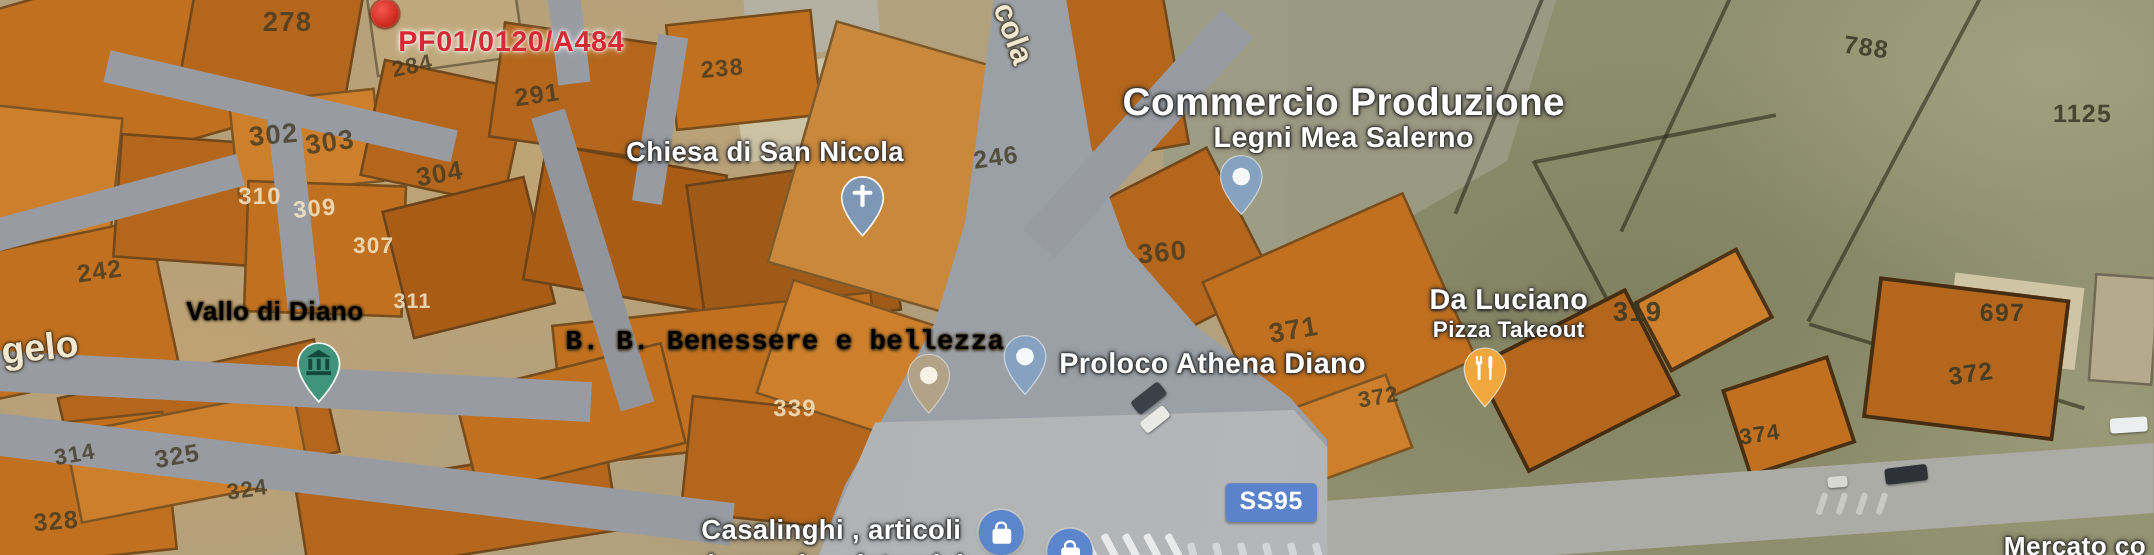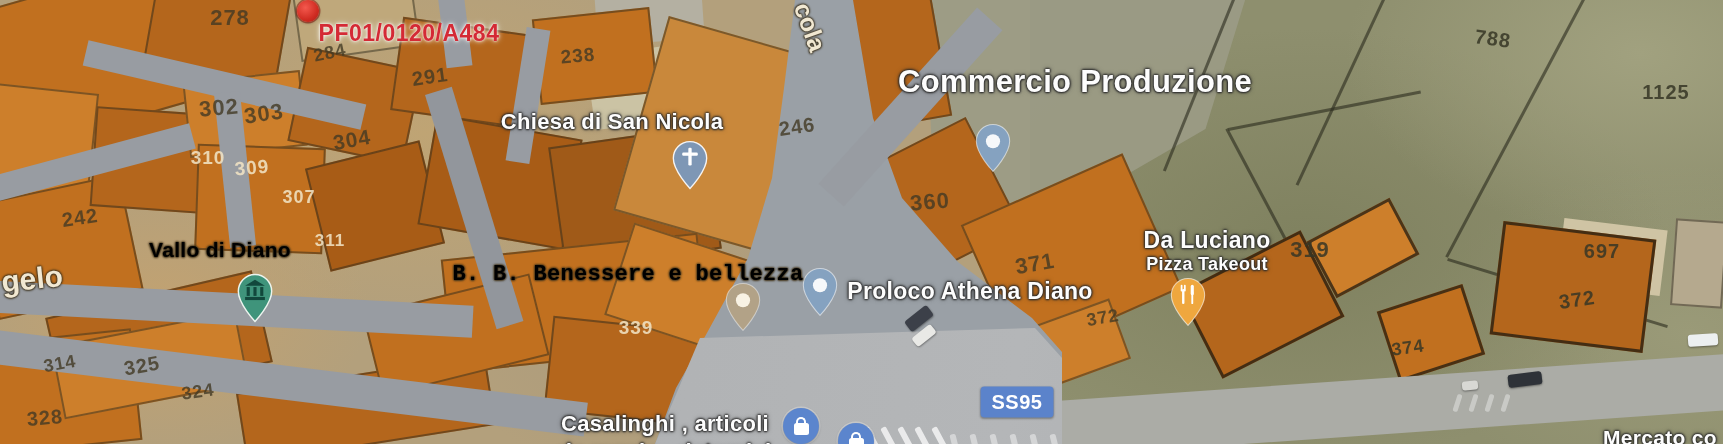--- a/index.html
+++ b/index.html
@@ -150,20 +150,21 @@
     <div class="num f" style="left: 1602px; top: 251px; font-size: 20px; transform: translate(-50%, -50%) rotate(0deg);">697</div>
     <div class="num f" style="left: 1577px; top: 300px; font-size: 20px; transform: translate(-50%, -50%) rotate(-8deg);">372</div>
     <div class="num f" style="left: 1408px; top: 348px; font-size: 18px; transform: translate(-50%, -50%) rotate(-8deg);">374</div>
     <div class="poi-line white" style="left: 612px; top: 122px; font-size: 22px; z-index: 30;">Chiesa di San Nicola</div>
     <div class="pin" style="left: 690px; top: 190px; z-index: 25;"><svg width="38" height="50" viewBox="0 0 36 48" xmlns="http://www.w3.org/2000/svg">
         <path d="M18 1.5 C9 1.5 2 8.7 2 17.6 c0 12.2 16 28.9 16 28.9 s16 -16.7 16 -28.9 C34 8.7 27 1.5 18 1.5 Z" fill="#7e97b5" stroke="rgba(255,255,255,.9)" stroke-width="1.3"></path>
         <rect x="16.4" y="7.5" width="3.2" height="17" rx="1.2" fill="#fff"></rect>
         <rect x="10.5" y="12" width="15" height="3.2" rx="1.2" fill="#fff"></rect>
       </svg></div>
     <div class="poi-line white" style="left: 1075px; top: 82px; font-size: 31px; z-index: 30;">Commercio Produzione</div>
+    <div class="poi-line white" style="left: 1075px; top: 110px; font-size: 23px; z-index: 30;">Legni Mea Salerno</div>
     <div class="pin" style="left: 993px; top: 173px; z-index: 25;"><svg width="38" height="50" viewBox="0 0 36 48" xmlns="http://www.w3.org/2000/svg">
         <path d="M18 1.5 C9 1.5 2 8.7 2 17.6 c0 12.2 16 28.9 16 28.9 s16 -16.7 16 -28.9 C34 8.7 27 1.5 18 1.5 Z" fill="#85a2c0" stroke="rgba(255,255,255,.55)" stroke-width="1"></path>
         <circle cx="18" cy="17.5" r="6.8" fill="#f6f8fa"></circle>
       </svg></div>
     <div class="poi-line cream" style="left: 220px; top: 250px; font-size: 21px; z-index: 30;">Vallo di Diano</div>
     <div class="pin" style="left: 255px; top: 323px; z-index: 25;"><svg width="38" height="50" viewBox="0 0 36 48" xmlns="http://www.w3.org/2000/svg">
         <path d="M18 1.5 C9 1.5 2 8.7 2 17.6 c0 12.2 16 28.9 16 28.9 s16 -16.7 16 -28.9 C34 8.7 27 1.5 18 1.5 Z" fill="#3f947b" stroke="#ecf4ee" stroke-width="1.4"></path>
         <g fill="#12483c">
           <path d="M18 6.5 L27.5 12.3 H8.5 Z"></path>
           <rect x="10" y="13.5" width="3" height="8.5"></rect>

